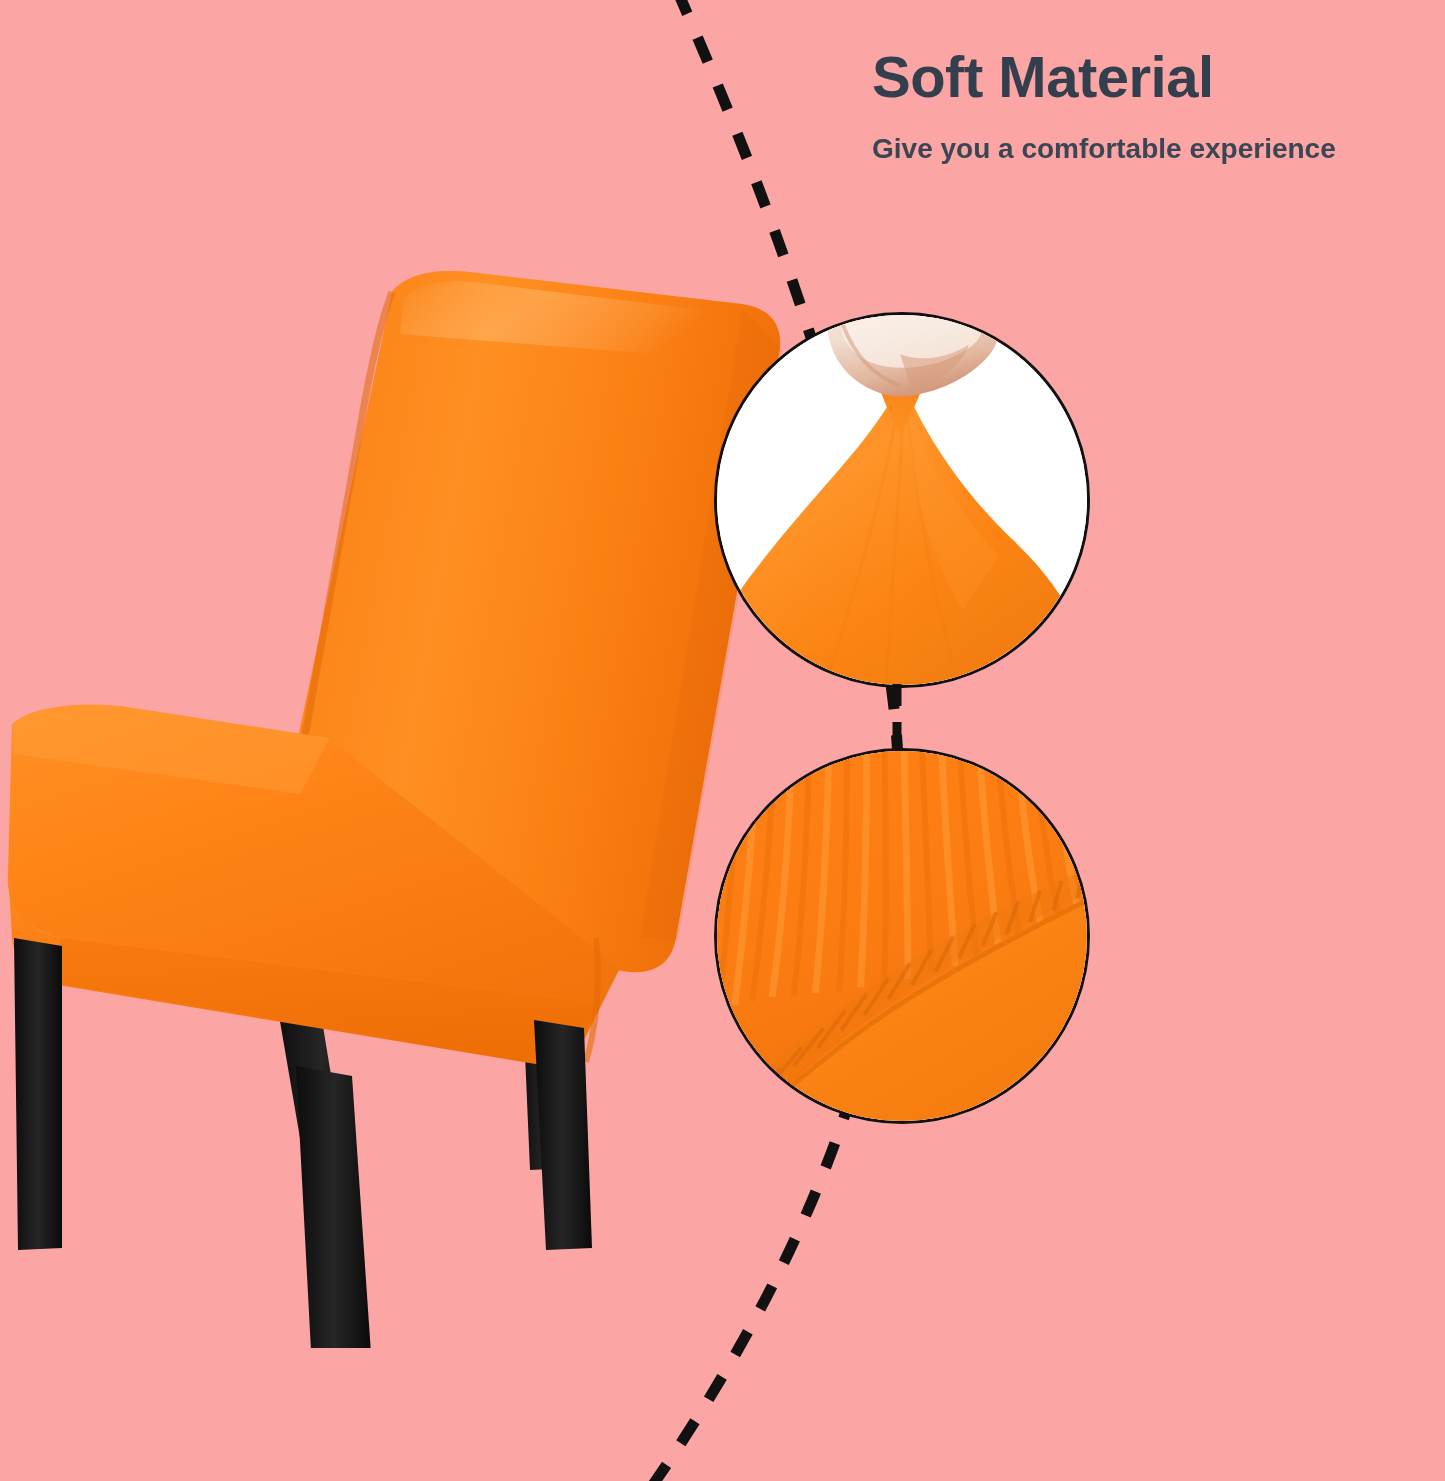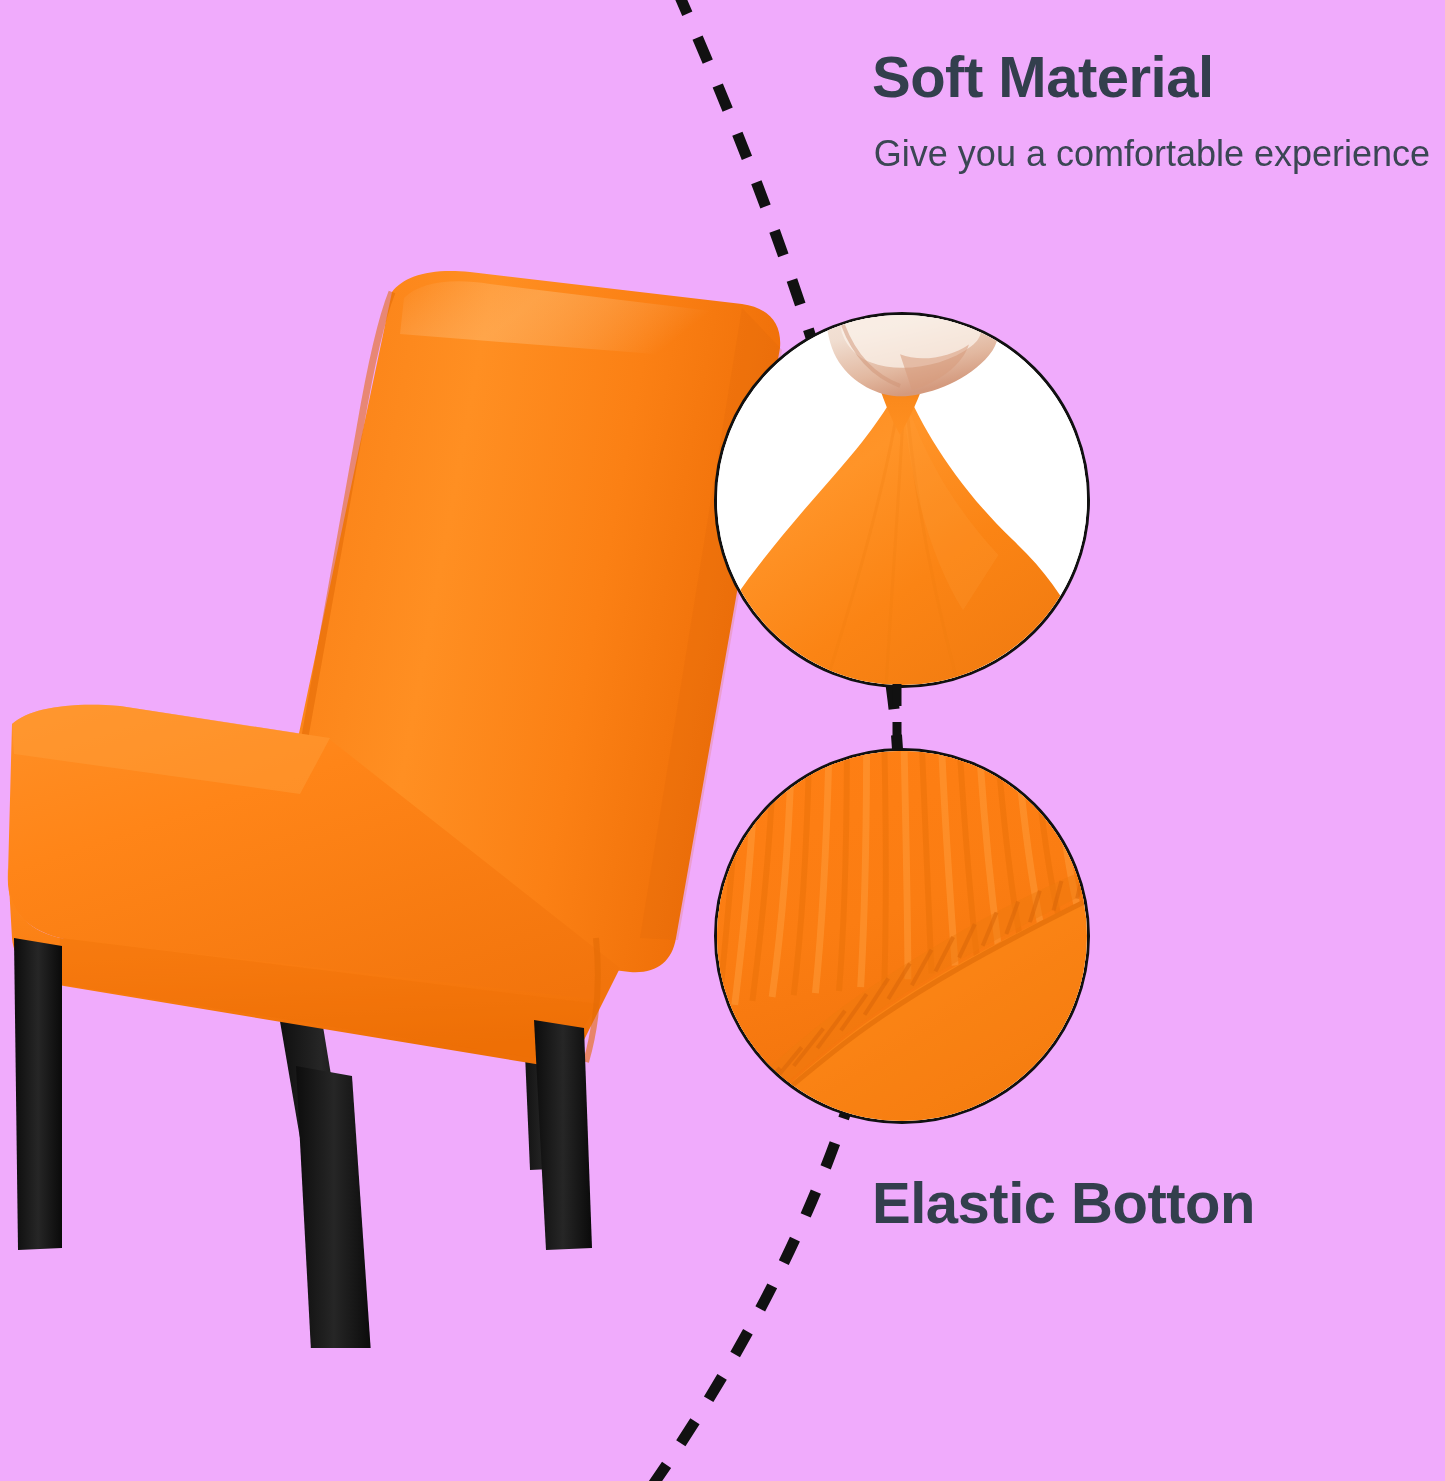--- a/index.html
+++ b/index.html
@@ -7,21 +7,21 @@
     padding: 0;
     background: #ffffff;
   }
   body {
     font-family: "Liberation Sans", sans-serif;
   }
   #infographic {
     position: relative;
     width: 1445px;
     height: 1481px;
-    background: #f0abfc;
+    background: #fca5a5;
     overflow: hidden;
   }
 
   
   .divider-curve {
     position: absolute;
     left: 0;
     top: 0;
     width: 1445px;
     height: 1481px;
@@ -75,26 +75,25 @@
   .feature-title {
     font-size: 58px;
     font-weight: bold;
     color: #333f4d;
     line-height: 1.06;
     letter-spacing: -0.5px;
     margin: 0 0 24px 0;
     white-space: nowrap;
   }
   .feature-desc {
-    font-size: 36px;
-    font-weight: normal;
+    font-size: 28px;
+    font-weight: bold;
     color: #3b4654;
     line-height: 1.30;
     margin: 0;
-    text-align: center;
   }
   #feature-elastic-bottom .feature-title { margin-bottom: 34px; }
 </style>
 </head>
 <body>
 
 <div id="infographic">
 
   <svg class="divider-curve" viewBox="0 0 1445 1481" preserveAspectRatio="none">
     <path d="M 677 -10 C 760 180, 860 430, 893 700 C 925 965, 830 1230, 648 1492" fill="none" stroke="#111111" stroke-width="11" stroke-dasharray="26 26" stroke-linecap="butt"></path>
@@ -311,16 +310,15 @@
   <svg style="position:absolute;left:860px;top:680px;width:80px;height:80px;" viewBox="0 0 80 80">
     <line x1="37" y1="4" x2="37" y2="66" stroke="#111111" stroke-width="9" stroke-dasharray="22 16"></line>
   </svg>
 
   <div class="feature-block" id="feature-soft-material">
     <h2 class="feature-title">Soft Material</h2>
     <p class="feature-desc">Give you a comfortable experience</p>
   </div>
 
   <div class="feature-block" id="feature-elastic-bottom">
-    <h2 class="feature-title">Elastic Botton</h2>
   </div>
 
 </div>
 
 </body></html>

